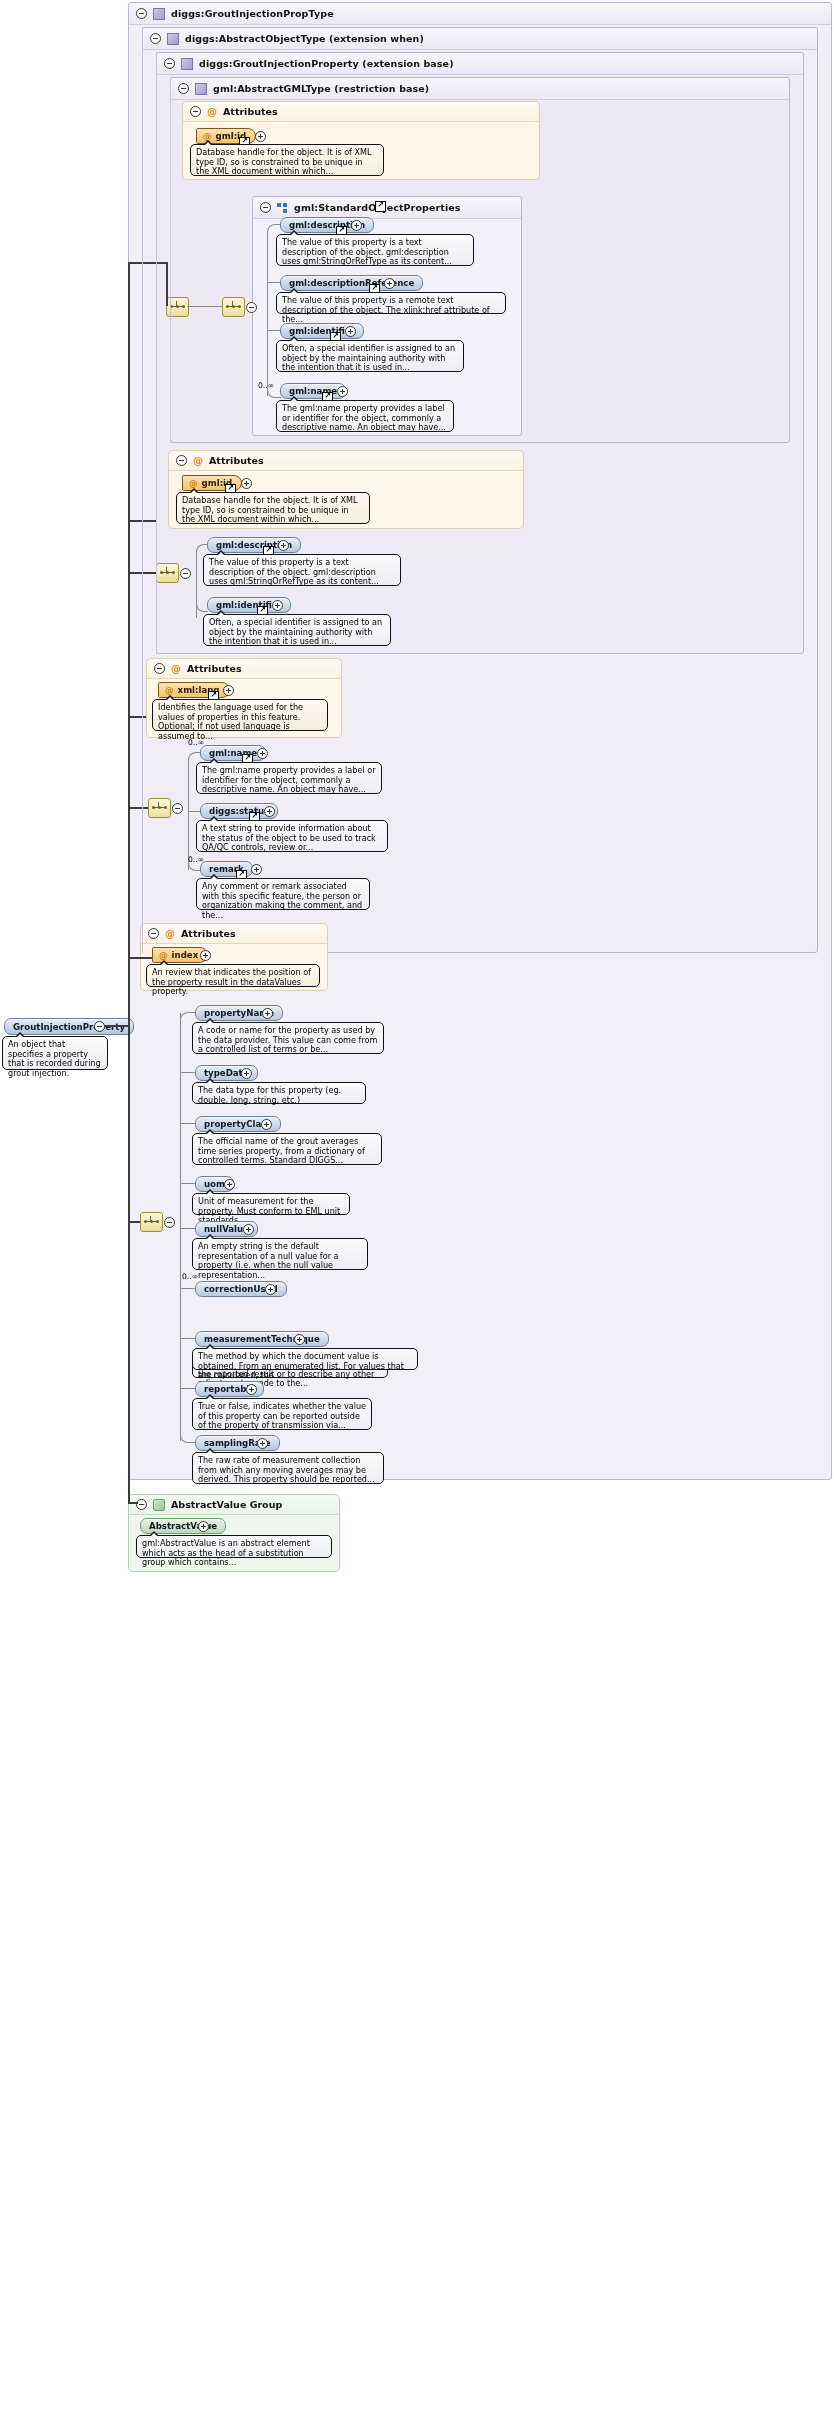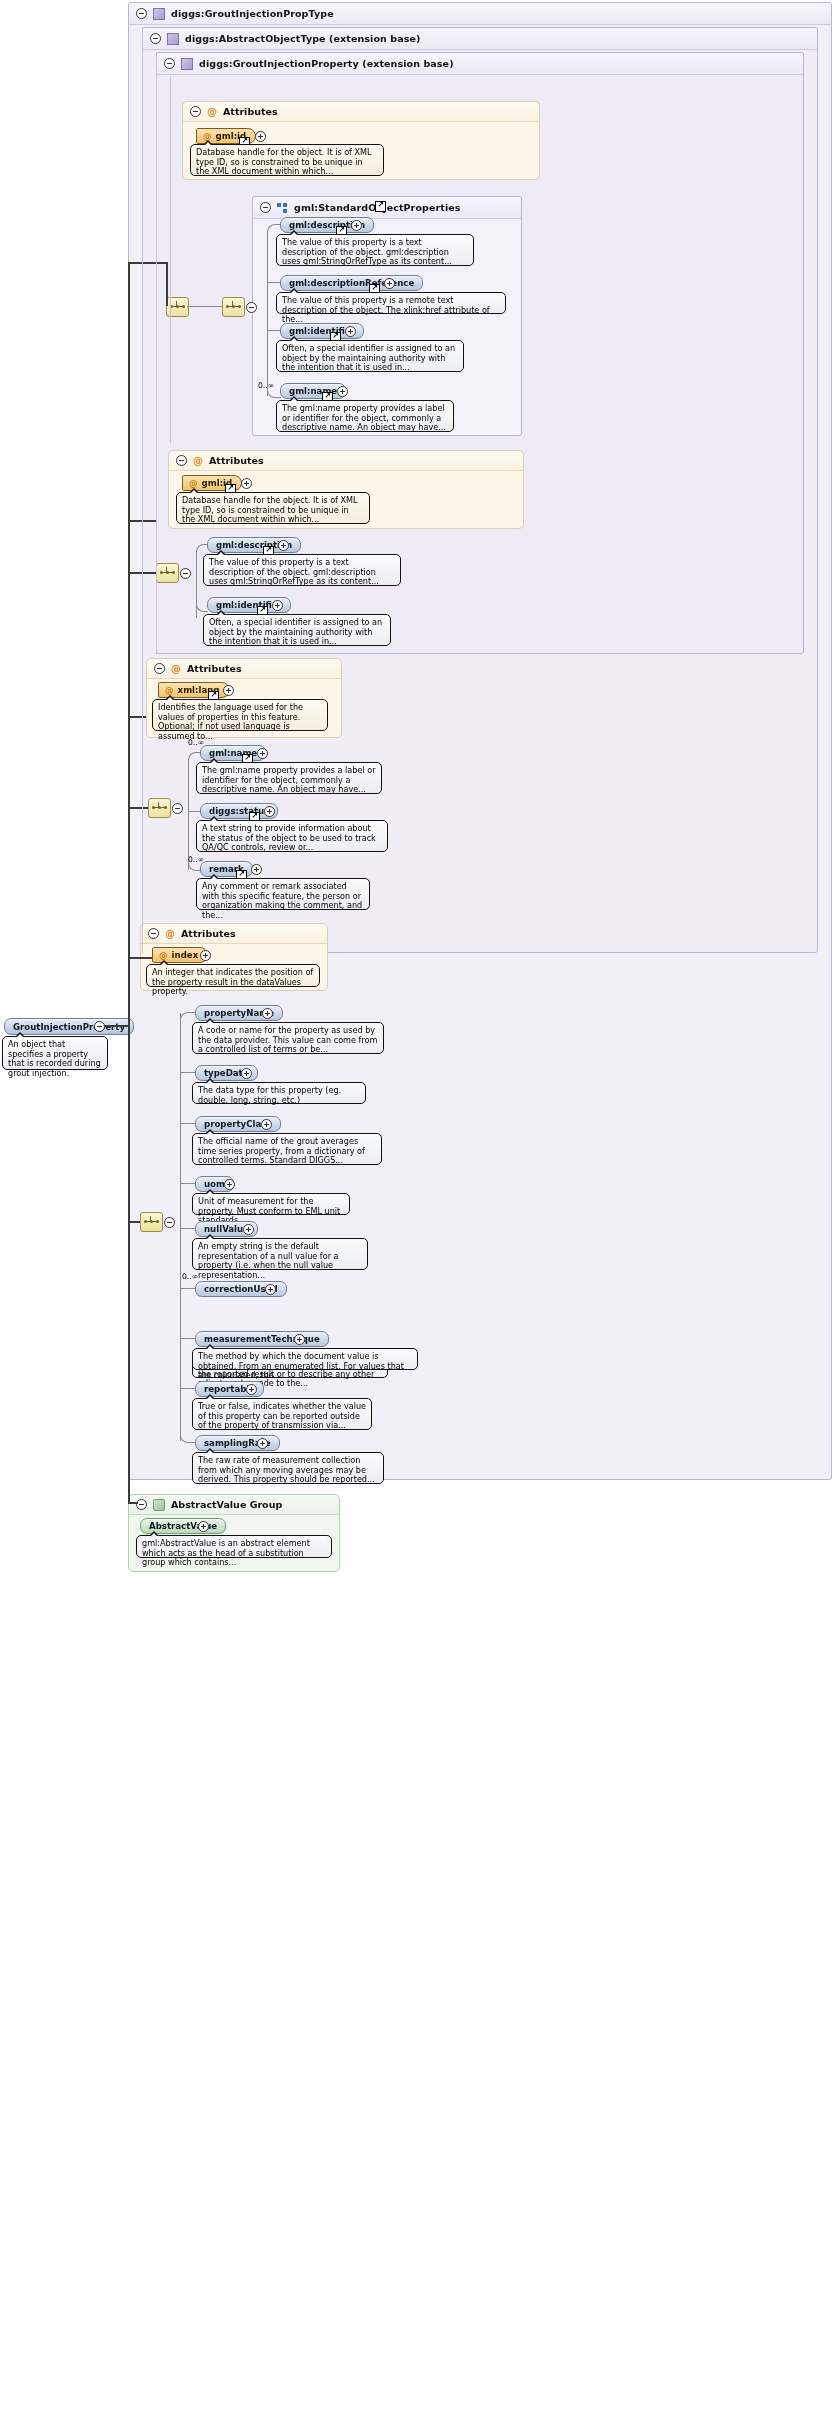--- a/index.html
+++ b/index.html
@@ -220,32 +220,39 @@
       <span class="toggle"></span>
       <span class="sqicon"></span>
       <span class="ttl">diggs:GroutInjectionPropType</span>
     </div>
   </div>
 
   <div class="abs typebox lvl1" style="left:142px;top:27px;width:676px;height:926px;">
     <div class="typehdr">
       <span class="toggle"></span>
       <span class="sqicon"></span>
-      <span class="ttl">diggs:AbstractObjectType (extension base)</span>
+      <span class="ttl">diggs:AbstractObjectType (extension when)</span>
     </div>
   </div>
 
   <div class="abs typebox lvl2" style="left:156px;top:52px;width:648px;height:602px;">
     <div class="typehdr">
       <span class="toggle"></span>
       <span class="sqicon"></span>
       <span class="ttl">diggs:GroutInjectionProperty (extension base)</span>
     </div>
   </div>
 
+  <div class="abs typebox lvl3" style="left:170px;top:77px;width:620px;height:366px;">
+    <div class="typehdr">
+      <span class="toggle"></span>
+      <span class="sqicon"></span>
+      <span class="ttl">gml:AbstractGMLType (restriction base)</span>
+    </div>
+  </div>
 
   <div class="abs attrbox" style="left:182px;top:101px;width:358px;height:79px;">
     <div class="attrhdr">
       <span class="toggle"></span>
       <span class="aticon">@</span>
       <span>Attributes</span>
     </div>
   </div>
   <div class="attrpill" style="left:196px;top:128px;">
     <span class="at">@</span>
@@ -421,21 +428,21 @@
       <span class="toggle"></span>
       <span class="aticon">@</span>
       <span>Attributes</span>
     </div>
   </div>
   <div class="attrpill" style="left:152px;top:947px;">
     <span class="at">@</span>
     <span>index</span>
   </div>
   <div class="cplus" style="left:200px;top:950px;"></div>
-  <div class="doc cream" style="left:146px;top:964px;width:174px;height:23px;">An integer that indicates the position of the property result in the dataValues property.</div>
+  <div class="doc cream" style="left:146px;top:964px;width:174px;height:23px;">An review that indicates the position of the property result in the dataValues property.</div>
 
   <div class="seq" style="left:140px;top:1212px;">
     <span class="bar"></span>
       <span class="u"></span>
     <span class="d d1"></span>
       <span class="d d2"></span>
       <span class="d d3"></span>
   </div>
   <div class="cminus" style="left:164px;top:1217px;"></div>
 

